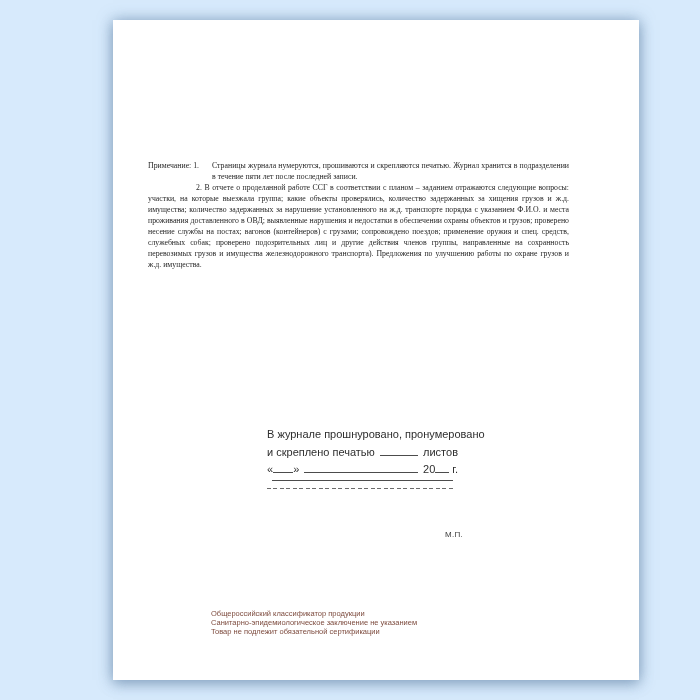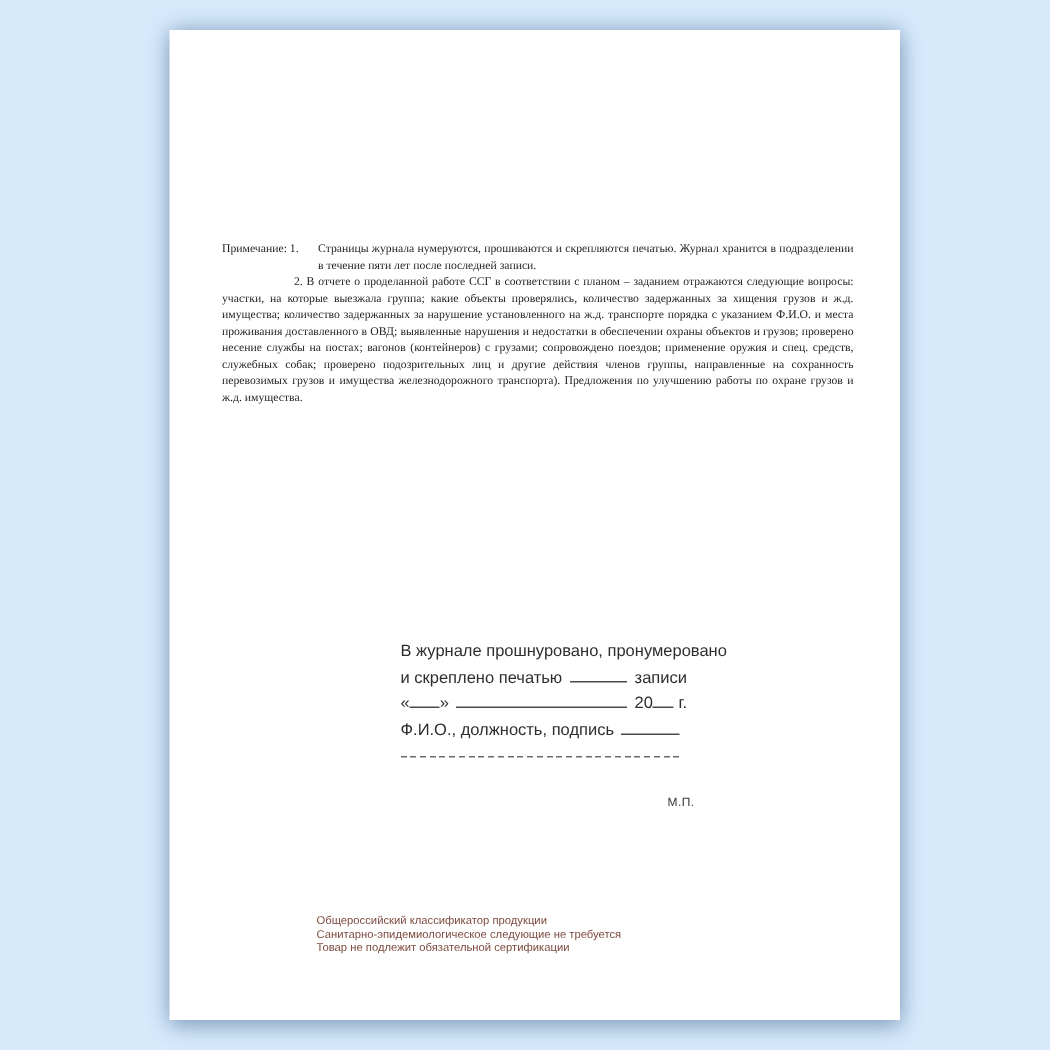--- a/index.html
+++ b/index.html
@@ -8,21 +8,21 @@
     width: 700px;
     height: 700px;
     background: #d7eafc;
     overflow: hidden;
     font-family: "Liberation Sans", sans-serif;
   }
   .page {
     position: absolute;
     left: 113px;
     top: 20px;
-    width: 487px;
+    width: 526px;
     height: 660px;
     background: #ffffff;
     box-shadow: 0 0 14px rgba(96,129,165,0.62), 0 5px 12px rgba(96,129,165,0.38);
   }
   
   .notes {
     position: absolute;
     left: 35px;
     top: 140px;
     width: 421px;
@@ -93,40 +93,39 @@
       <div class="note2">2. В отчете о проделанной работе ССГ в соответствии с планом – заданием отражаются следующие вопросы: участки, на которые выезжала группа; какие объекты проверялись, количество задержанных за хищения грузов и ж.д. имущества; количество задержанных за нарушение установленного на ж.д. транспорте порядка с указанием Ф.И.О. и места проживания доставленного в ОВД; выявленные нарушения и недостатки в обеспечении охраны объектов и грузов; проверено несение службы на постах; вагонов (контейнеров) с грузами; сопровождено поездов; применение оружия и спец. средств, служебных собак; проверено подозрительных лиц и другие действия членов группы, направленные на сохранность перевозимых грузов и имущества железнодорожного транспорта). Предложения по улучшению работы по охране грузов и ж.д. имущества.</div>
     </div>
 
     <div class="cert">
       <div class="cert-line">
         <span>В журнале прошнуровано, пронумеровано</span>
       </div>
       <div class="cert-line">
         <span>и скреплено печатью</span>
         <span class="blank grow"></span>
-        <span>записи</span>
+        <span>листов</span>
       </div>
       <div class="cert-line">
         <span>«</span>
         <span class="blank blank-day"></span>
         <span>»</span>
         <span class="blank grow"></span>
         <span>20</span>
         <span class="blank blank-year"></span>
         <span>г.</span>
       </div>
       <div class="cert-line">
-        <span>Ф.И.О., должность, подпись</span>
         <span class="blank grow"></span>
       </div>
       <div class="dashed-line"></div>
     </div>
 
     <div class="mp">М.П.</div>
 
     <div class="imprint" style="color: rgb(125, 75, 62);">
       <div>Общероссийский классификатор продукции</div>
-      <div>Санитарно-эпидемиологическое следующие не требуется</div>
+      <div>Санитарно-эпидемиологическое заключение не указанием</div>
       <div>Товар не подлежит обязательной сертификации</div>
     </div>
 
   </div>
 </div>
 
 </body></html>

